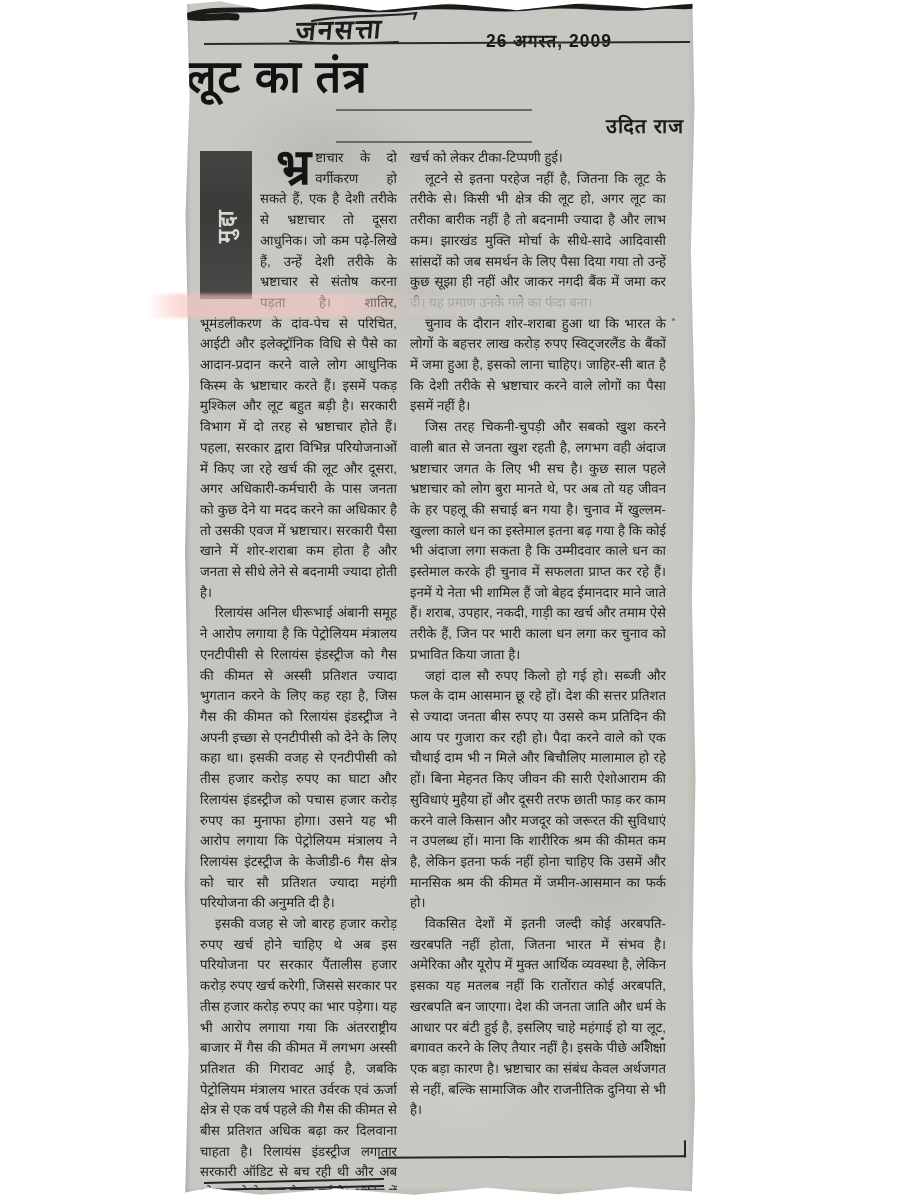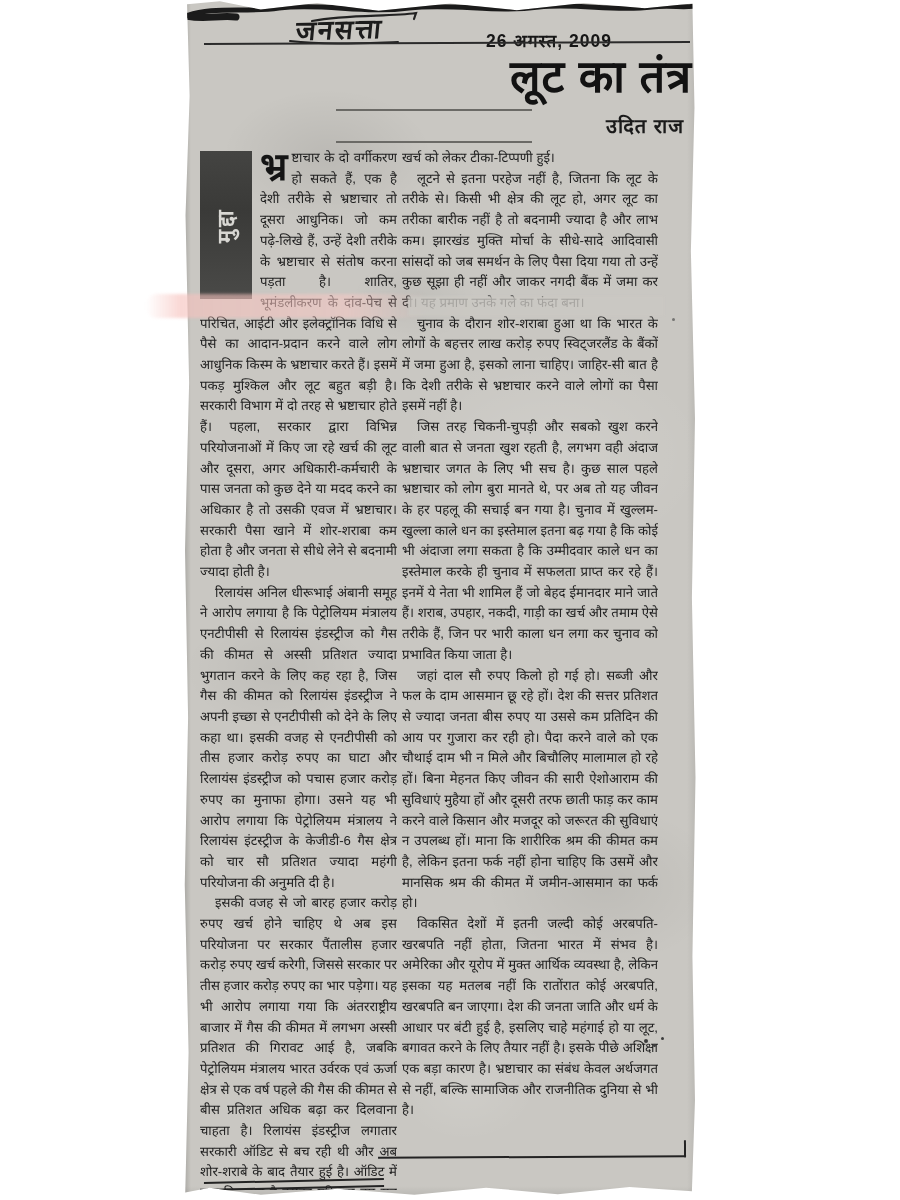--- a/index.html
+++ b/index.html
@@ -41,54 +41,54 @@
   }
   .date{
     position:absolute;right:84px;top:28px;
     font-size:17.5px;font-weight:bold;color:#161616;letter-spacing:1px;
   }
   .header-rule{
     position:absolute;left:20px;top:42px;width:486px;height:0;
     border-top:2px solid #2b2b2b;transform:rotate(-0.25deg);
   }
   .title{
-    position:absolute;left:8px;top:52px;width:500px;text-align:right;
+    position:absolute;left:2px;top:52px;width:500px;text-align:left;
     font-size:45px;font-weight:bold;color:#121212;letter-spacing:1px;
     line-height:50px;
   }
   .rule-short{
     position:absolute;left:152px;width:196px;height:0;
     border-top:2px solid #6b6a66;
   }
   .rule-title{top:109px;}
   .rule-author{top:141px;}
   .author{
     position:absolute;left:0;top:112px;width:500px;text-align:right;
     font-size:20px;font-weight:bold;color:#1a1a1a;letter-spacing:1px;
   }
   
   .col{
     position:absolute;top:148px;overflow:hidden;
     font-size:13.2px;line-height:20.7px;color:#212121;
     text-align:justify;font-weight:500;
   }
   .col-1{left:16px;width:197px;height:1042px;}
-  .col-2{left:218px;width:256px;height:1042px;}
+  .col-2{left:226px;width:256px;height:1042px;}
   .col p{margin:0;text-indent:15px;}
   .col p.opening, .col p.cont{text-indent:0;}
   .issue-box{
     float:left;width:52px;height:148px;margin:3px 8px 3px 0;
     background:linear-gradient(180deg,#4a4a48,#3a3a38 60%,#444442);
     color:#d8d7d3;display:flex;align-items:center;justify-content:center;
     writing-mode:vertical-rl;transform:rotate(180deg);
     font-size:22px;font-weight:bold;letter-spacing:3px;
   }
   .dropcap{
-    float:left;font-size:39px;line-height:36px;font-weight:bold;
-    color:#141414;padding:1px 4px 0 0;
+    float:left;font-size:50px;line-height:36px;font-weight:bold;
+    color:#141414;padding:1px 4px 0 0;margin-left:16px;
   }
   
   .end-rule-1{
     position:absolute;left:20px;top:1180px;width:180px;height:5px;
     border-top:2px solid #232323;border-bottom:2px solid #232323;
     transform:rotate(-1.3deg);
   }
   .end-rule-2{
     position:absolute;left:194px;top:1141px;width:306px;height:15px;
     border-bottom:2.5px solid #232323;border-right:2.5px solid #232323;

